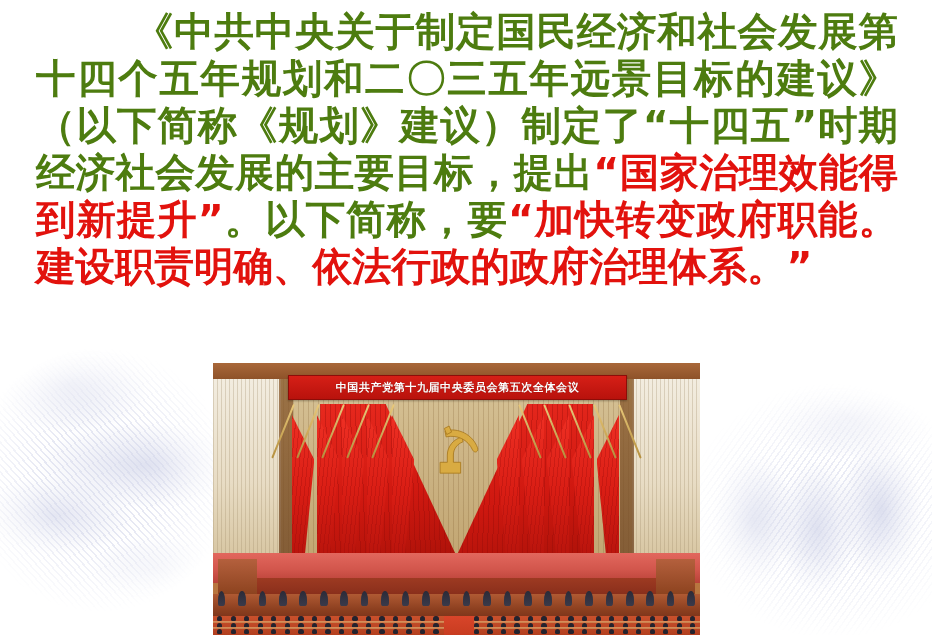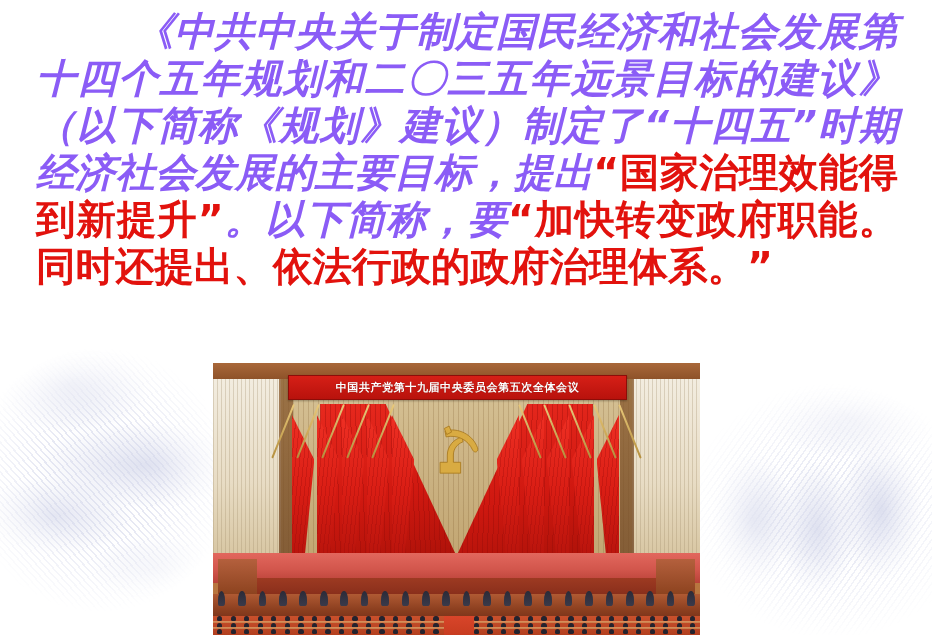--- a/index.html
+++ b/index.html
@@ -83,21 +83,21 @@
     text-align: justify;
     text-align-last: left;
     white-space: normal;
     word-break: break-all;
   }
   .text-block p {
     margin: 0;
     text-indent: 98px;
   }
   .hl-red { color: #e2120d; }
-  .hl-blue { color: #8b5cf6; font-style: italic; }
+  .hl-blue { color: #4d7c0f; }
 
   
   .photo {
     position: absolute;
     left: 213px;
     top: 363px;
     width: 487px;
     height: 272px;
     overflow: hidden;
     z-index: 2;
@@ -387,21 +387,21 @@
 <body>
 
 <div class="slide">
 
   <div class="watermark">
     <div class="wm-blob wm-left"></div>
     <div class="wm-blob wm-right"></div>
   </div>
 
   <div class="text-block">
-    <p><span class="hl-blue">《中共中央关于制定国民经济和社会发展第十四个五年规划和二〇三五年远景目标的建议》（以下简称《规划》建议）制定了“十四五”时期经济社会发展的主要目标，提出</span><span class="hl-red">“国家治理效能得到新提升”</span><span class="hl-blue">。以下简称，要</span><span class="hl-red">“加快转变政府职能。同时还提出、依法行政的政府治理体系。”</span></p>
+    <p><span class="hl-blue">《中共中央关于制定国民经济和社会发展第十四个五年规划和二〇三五年远景目标的建议》（以下简称《规划》建议）制定了“十四五”时期经济社会发展的主要目标，提出</span><span class="hl-red">“国家治理效能得到新提升”</span><span class="hl-blue">。以下简称，要</span><span class="hl-red">“加快转变政府职能。建设职责明确、依法行政的政府治理体系。”</span></p>
   </div>
 
   <div class="photo">
 
     <div class="hall-wall"></div>
     <div class="drape drape-l"></div>
     <div class="drape drape-r"></div>
     <div class="drape-edge drape-edge-l"></div>
     <div class="drape-edge drape-edge-r"></div>
     <div class="cornice"></div>

